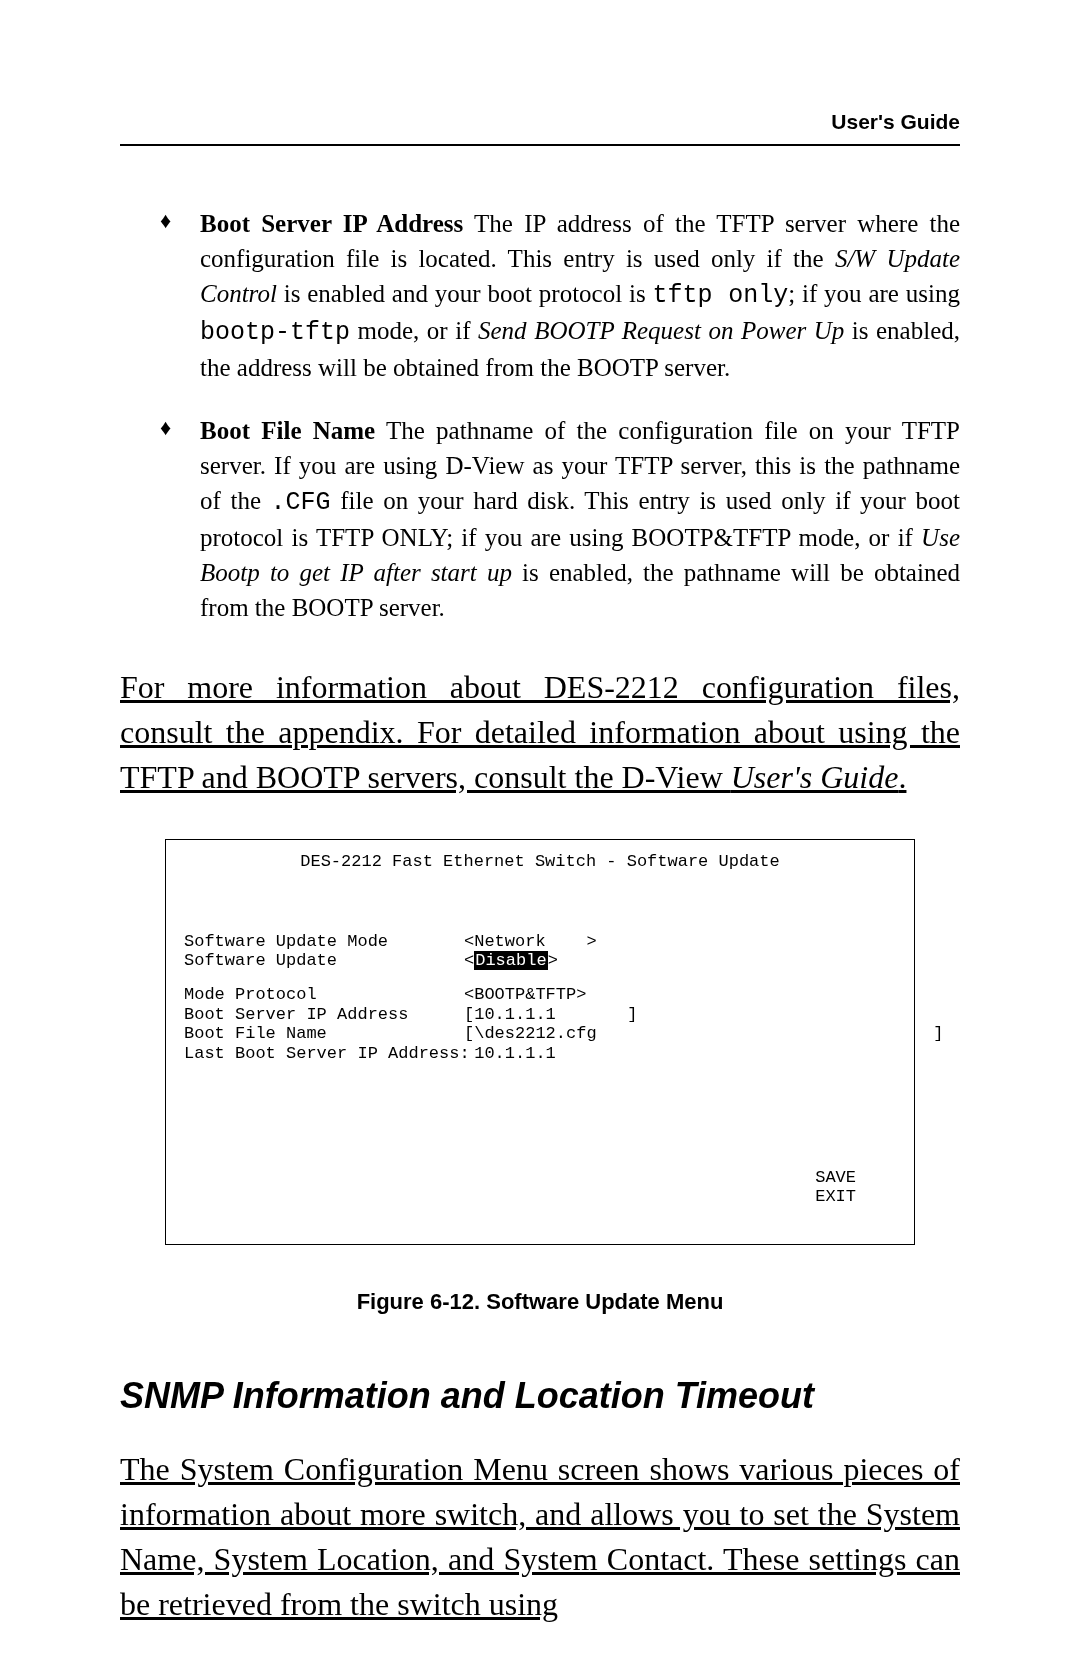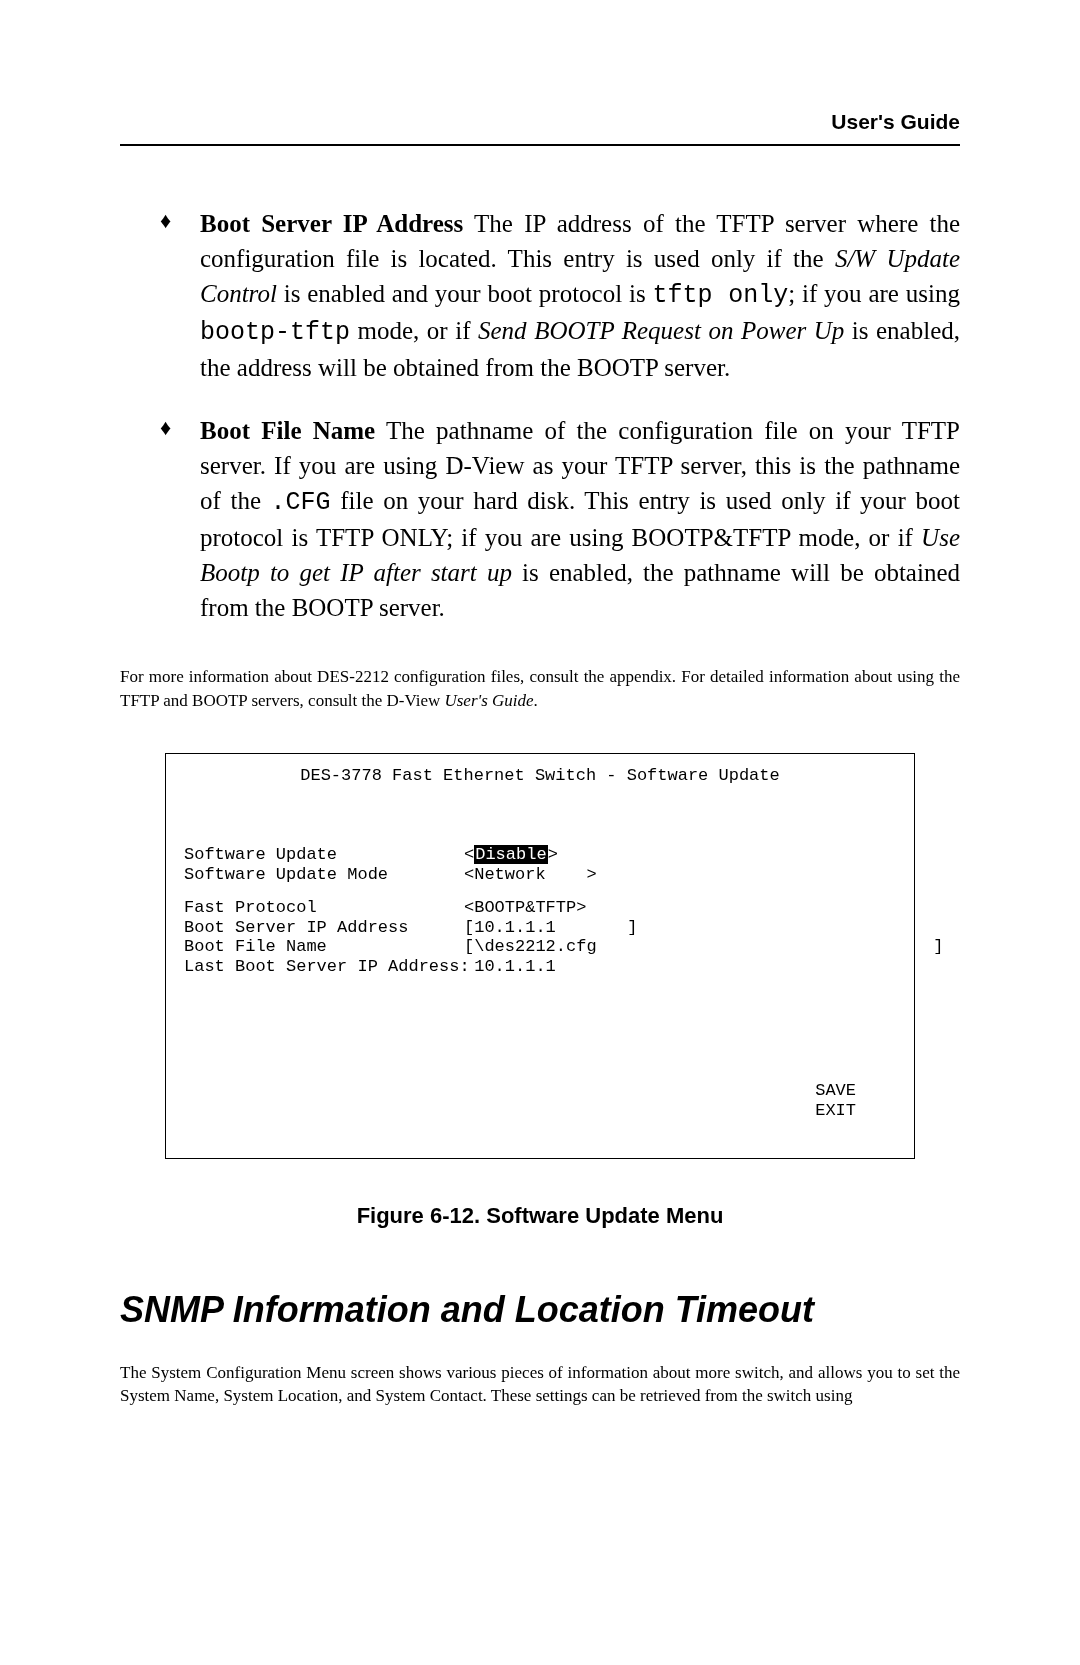--- a/index.html
+++ b/index.html
@@ -41,24 +41,25 @@
       padding-left: 40px;
     }
     ul.bullets > li::before {
       content: "\2666";
       position: absolute;
       left: 0px;
       top: 0;
       font-size: 22px;
     }
     .body-para {
-      font-size: 17px;
+      font-size: 32px;
       line-height: 1.4;
       text-align: justify;
       margin-bottom: 40px;
+      text-decoration: underline;
     }
     .bold { font-weight: bold; }
     .italic { font-style: italic; }
     .mono { font-family: 'Courier New', Courier, monospace; }
     .term-box {
       border: 1.5px solid #000;
       width: 750px;
       margin: 0 auto 24px auto;
       padding: 12px 18px 18px 18px;
       font-family: 'Courier New', Courier, monospace;
@@ -137,27 +138,27 @@
     <li>
       <span class="bold">Boot File Name</span><span>   The pathname of the configuration file on your TFTP server.  If you are using D-View as your TFTP server, this is the pathname of the </span><span class="mono">.CFG</span><span> file on your hard disk.  This entry is used only if your boot protocol is TFTP ONLY; if you are using BOOTP&amp;TFTP mode, or if </span><span class="italic">Use Bootp to get IP after start up</span><span> is enabled, the pathname will be obtained from the BOOTP server.</span>
     </li>
   </ul>
 
   <p class="body-para">
     <span>For more information about DES-2212 configuration files, consult the appendix.   For detailed information about using the TFTP and BOOTP servers, consult the D-View </span><span class="italic">User's Guide</span><span>.</span>
   </p>
 
   <div class="term-box">
-    <div class="term-title">DES-3778 Fast Ethernet Switch - Software Update</div>
+    <div class="term-title">DES-2212 Fast Ethernet Switch - Software Update</div>
     <div class="term-spacer"></div>
 
+    <div class="term-row"><span class="term-label">Software Update Mode</span><span class="term-val">&lt;Network    &gt;</span></div>
     <div class="term-row"><span class="term-label">Software Update</span><span class="term-val"><span>&lt;</span><span class="highlight">Disable</span><span>&gt;</span></span></div>
-    <div class="term-row"><span class="term-label">Software Update Mode</span><span class="term-val">&lt;Network    &gt;</span></div>
     <div style="height:14px"></div>
-    <div class="term-row"><span class="term-label">Fast Protocol</span><span class="term-val">&lt;BOOTP&amp;TFTP&gt;</span></div>
+    <div class="term-row"><span class="term-label">Mode Protocol</span><span class="term-val">&lt;BOOTP&amp;TFTP&gt;</span></div>
     <div class="term-row"><span class="term-label">Boot Server IP Address</span><span class="term-val">[10.1.1.1       ]</span></div>
     <div class="term-row"><span class="term-label">Boot File Name</span><span class="term-val">[\des2212.cfg                                 ]</span></div>
     <div class="term-row"><span class="term-label">Last Boot Server IP Address:</span><span class="term-val"> 10.1.1.1</span></div>
 
     <div class="term-buttons">
       <span class="term-btn">SAVE</span>
       <span class="term-btn">EXIT</span>
     </div>
   </div>
 

